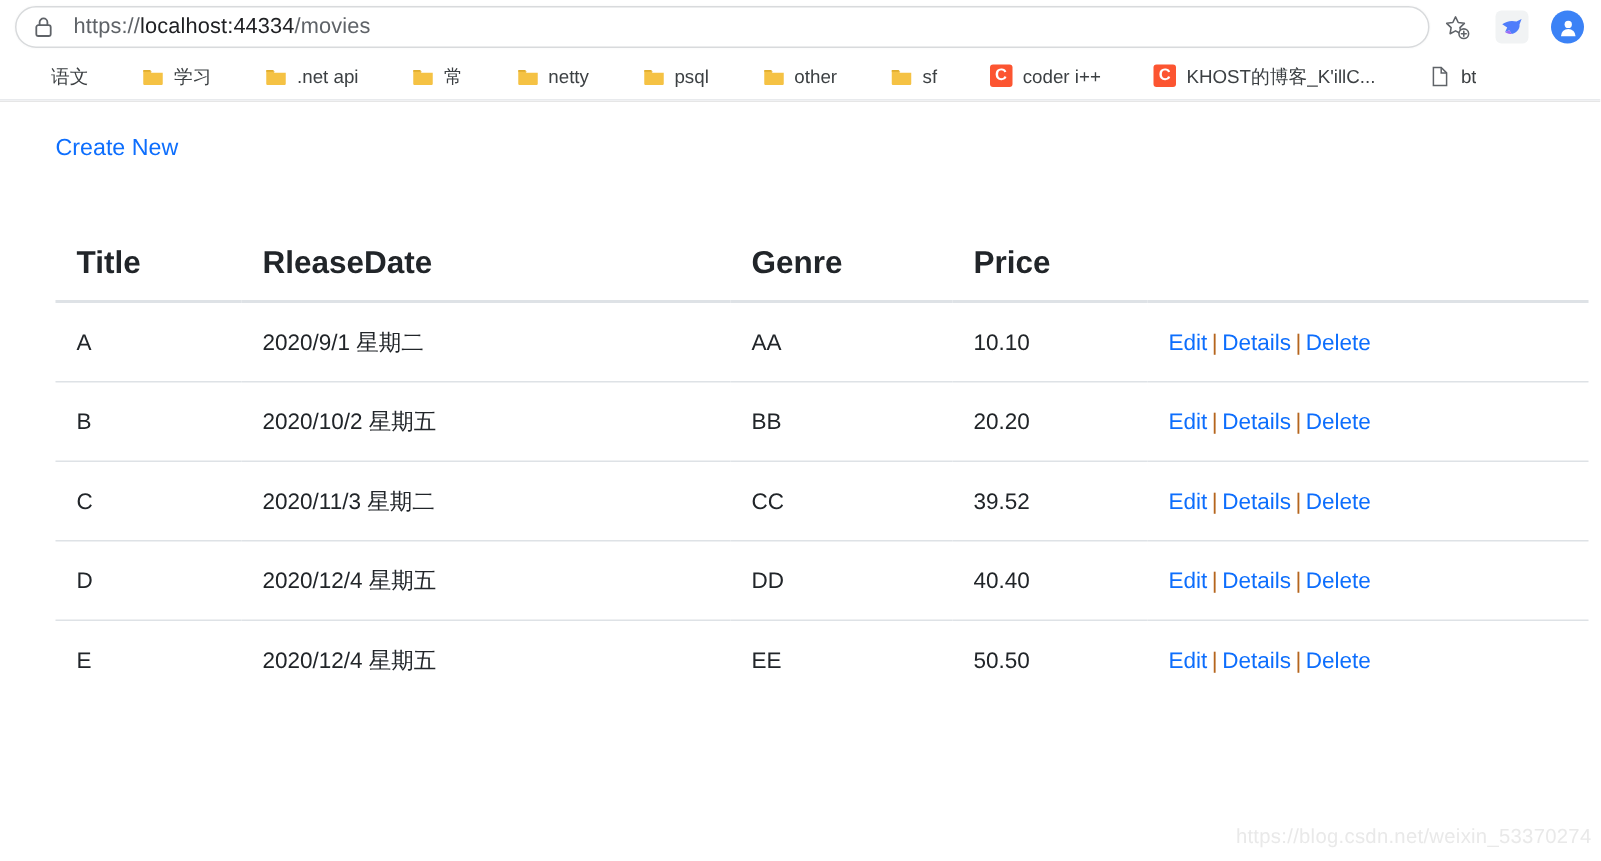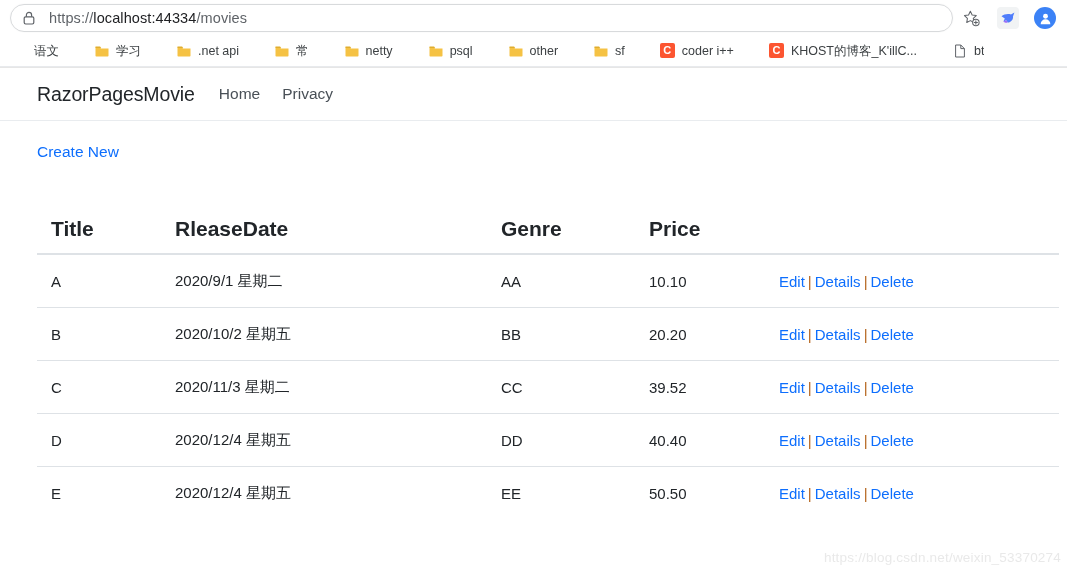--- a/index.html
+++ b/index.html
@@ -360,25 +360,20 @@
       </span>
       <span class="bm-label">bt</span>
     </div>
 
 
   </div>
 </div>
 
 <div id="page">
 
-  <div id="site-navbar">
-    <span id="brand">RazorPagesMovie</span>
-    <span class="nav-link">Home</span>
-    <span class="nav-link">Privacy</span>
-  </div>
 
   <div id="content">
 
 
     <a id="create-new" href="#">Create New</a>
 
     <table id="movies-table">
       <colgroup>
         <col class="col-title">
           <col class="col-date">

